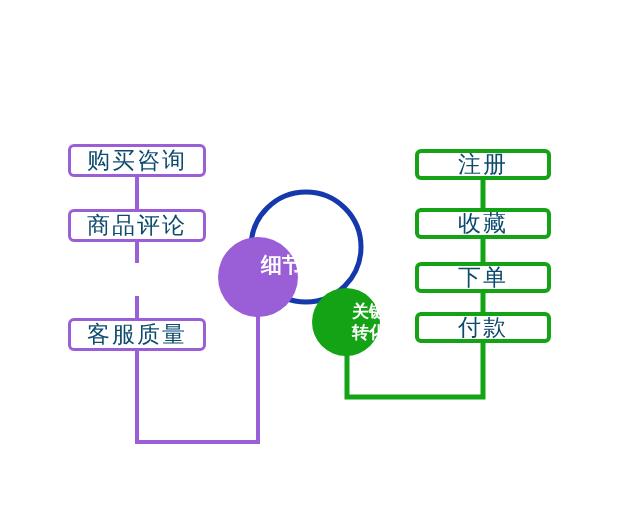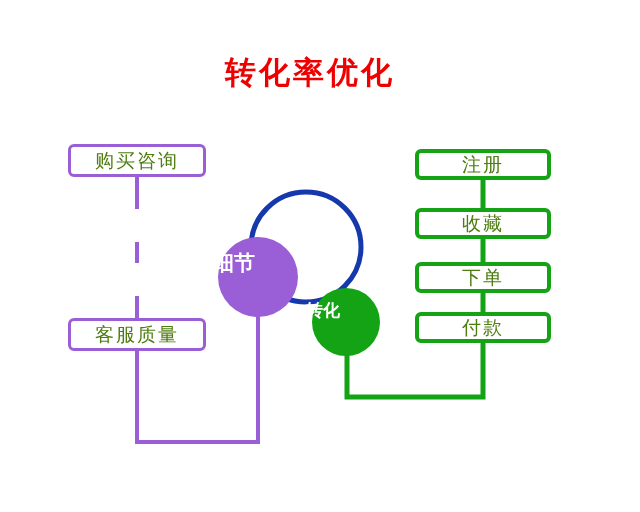--- a/index.html
+++ b/index.html
@@ -32,79 +32,80 @@
     left: 0;
   }
   .flow-box {
     position: absolute;
     box-sizing: border-box;
     border-radius: 6px;
     background: #ffffff;
     display: flex;
     align-items: center;
     justify-content: center;
-    font-size: 19px;
-    color: #4d7c0f;
+    font-size: 23px;
+    color: #0c4a6e;
     letter-spacing: 2px;
   }
   .box-purple {
     border: 3px solid #9a5fd6;
     left: 68px;
     width: 138px;
     height: 33px;
   }
   .box-green {
     border: 4px solid #14a314;
     left: 415px;
     width: 136px;
     height: 31px;
   }
   .circle-label {
     position: absolute;
-    text-align: left;
+    text-align: right;
     color: #ffffff;
     font-weight: 700;
     line-height: 1.22;
-    font-family: Liberation Mono, monospace;
   }
   .detail-label {
     left: 213px;
     top: 252px;
     width: 90px;
     font-size: 21px;
   }
   .key-label {
     left: 306px;
     top: 302px;
     width: 80px;
     font-size: 17px;
   }
 </style>
 </head>
 <body>
 
 <div class="canvas">
 
-  <div class="title">转化率优化</div>
 
   <svg class="layer" width="640" height="512" viewBox="0 0 640 512">
 
     <path d="M137 177 V209 M137 242 V263 M137 296 V318 M137 351 V442 H258 V300" fill="none" stroke-width="4" stroke="#9a5fd6"></path>
 
     <path d="M483 180 V208 M483 239 V262 M483 293 V312 M483 343 V397 H347 V330" fill="none" stroke-width="5" stroke="#14a314"></path>
 
     <circle cx="306" cy="247" r="55" fill="none" stroke-width="5" stroke="#1539ac"></circle>
 
     <circle cx="258" cy="277" r="40" fill="#9a5fd6"></circle>
 
     <circle cx="346" cy="322" r="34" fill="#14a314"></circle>
   </svg>
 
   <div class="flow-box box-purple" style="top:144px">
     <span>购买咨询</span>
+  </div>
+  <div class="flow-box box-purple" style="top:209px">
+    <span>商品评论</span>
   </div>
   <div class="flow-box box-purple" style="top:318px">
     <span>客服质量</span>
   </div>
 
   <div class="flow-box box-green" style="top:149px">
     <span>注册</span>
   </div>
   <div class="flow-box box-green" style="top:208px">
     <span>收藏</span>
@@ -113,16 +114,17 @@
     <span>下单</span>
   </div>
   <div class="flow-box box-green" style="top:312px">
     <span>付款</span>
   </div>
 
   <div class="circle-label detail-label">
     <div>细节</div>
   </div>
   <div class="circle-label key-label">
+    <div>关键</div>
     <div>转化</div>
   </div>
 
 </div>
 
 </body></html>

